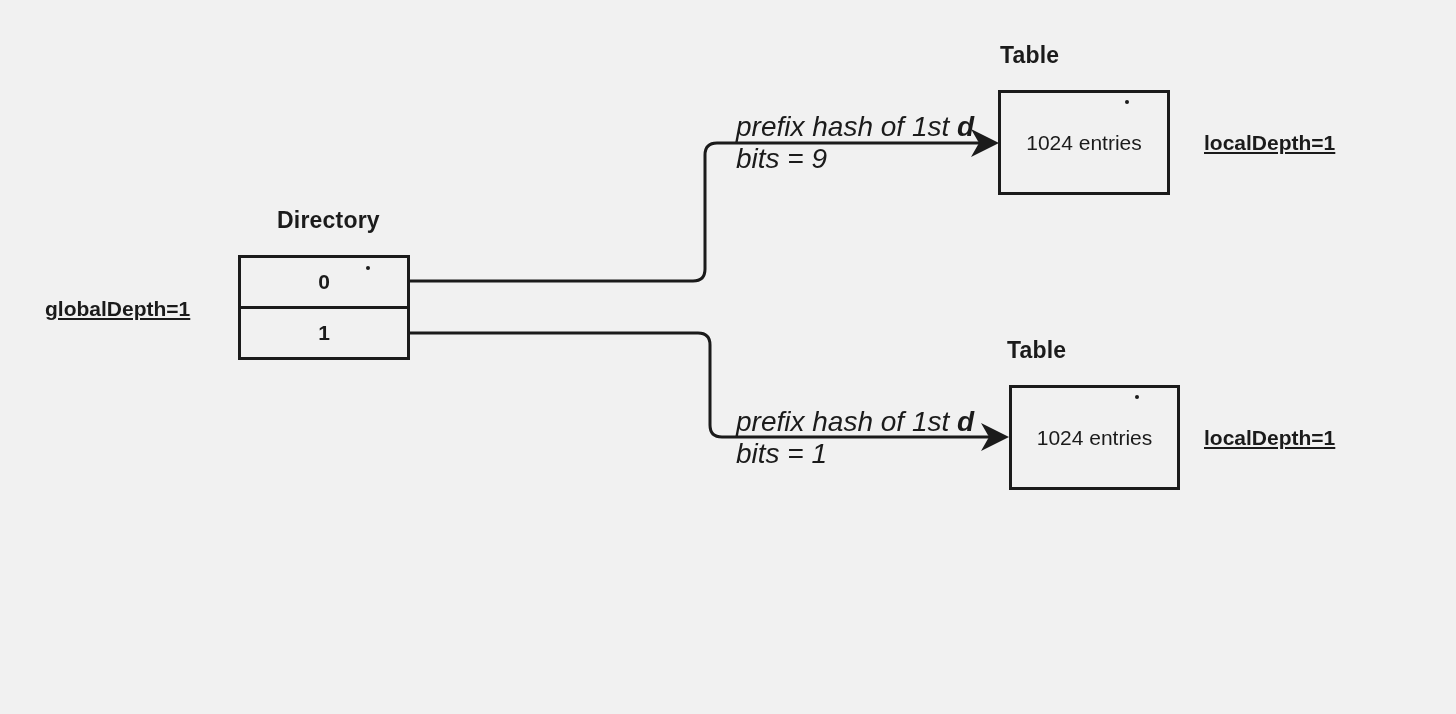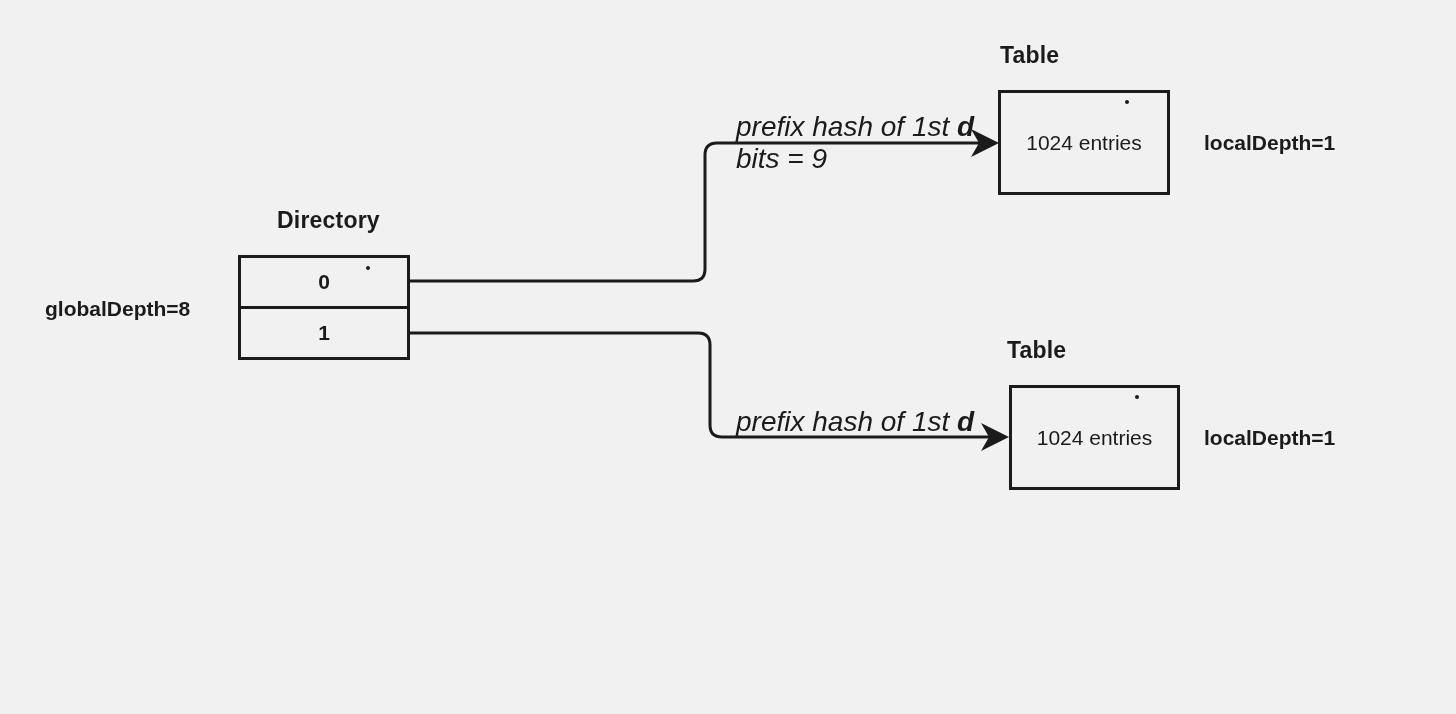--- a/index.html
+++ b/index.html
@@ -23,20 +23,21 @@
   .heading{
     font-size:23px;
     font-weight:700;
     letter-spacing:.2px;
     white-space:nowrap;
   }
   .side-label{
     font-size:21px;
     font-weight:700;
     white-space:nowrap;
+    text-decoration:underline;
   }
   .node-box{
     box-sizing:border-box;
     border:3px solid var(--ink);
     background:var(--bg);
   }
   .dir-box{
     left:238px;top:255px;width:172px;height:105px;
     display:flex;flex-direction:column;
   }
@@ -87,36 +88,37 @@
   </svg>
 
   <div class="abs heading" style="left:238px;top:207px;margin-left:39px;">Directory</div>
 
   <div class="abs node-box dir-box">
     <div class="dir-cell">0</div>
     <div class="dir-cell">1</div>
   </div>
   <div class="abs dot" style="left:366px;top:266px;"></div>
 
-  <div class="abs side-label" style="left:45px;top:297px;">globalDepth=8</div>
+  <div class="abs side-label" style="left:45px;top:297px;">globalDepth=1</div>
 
   <div class="abs edge-label" style="left:736px;top:111px;">
     <div><span>prefix hash of 1st </span><b>d</b></div>
     <div>bits = 9</div>
   </div>
 
   <div class="abs heading" style="left:1000px;top:42px;">Table</div>
   <div class="abs node-box table-box" style="left:998px;top:90px;width:172px;height:105px;">
     <span class="table-entries">1024 entries</span>
   </div>
   <div class="abs dot" style="left:1125px;top:100px;"></div>
   <div class="abs side-label" style="left:1204px;top:131px;">localDepth=1</div>
 
   <div class="abs edge-label" style="left:736px;top:406px;">
     <div><span>prefix hash of 1st </span><b>d</b></div>
+    <div>bits = 1</div>
   </div>
 
   <div class="abs heading" style="left:1007px;top:337px;">Table</div>
   <div class="abs node-box table-box" style="left:1009px;top:385px;width:171px;height:105px;">
     <span class="table-entries">1024 entries</span>
   </div>
   <div class="abs dot" style="left:1135px;top:395px;"></div>
   <div class="abs side-label" style="left:1204px;top:426px;">localDepth=1</div>
 
 </div>

